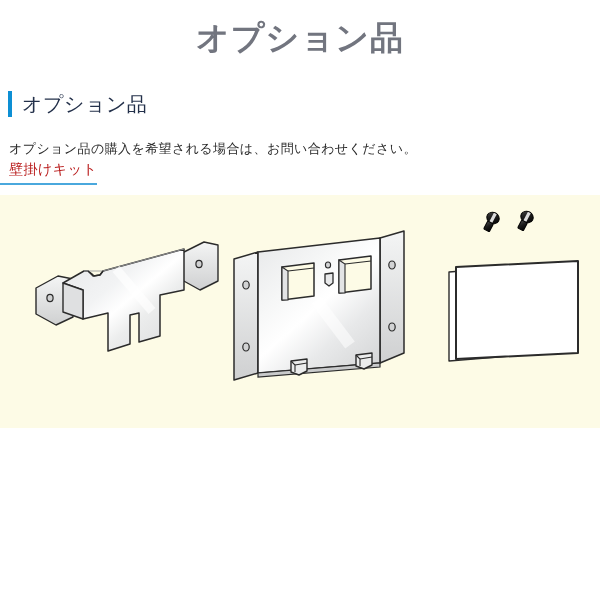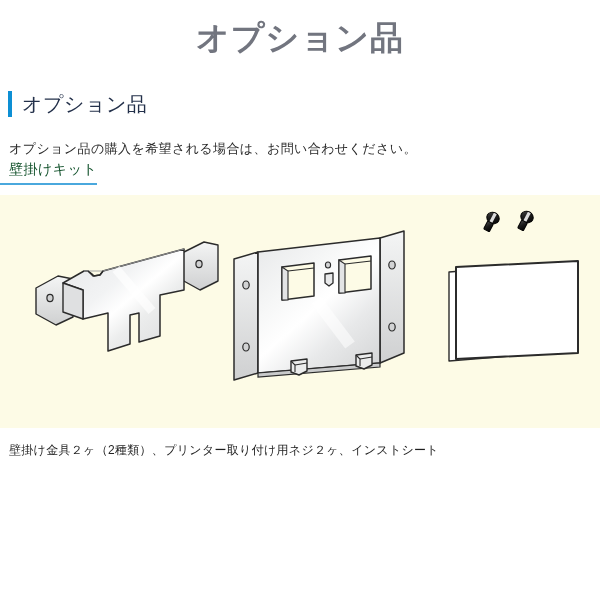--- a/index.html
+++ b/index.html
@@ -63,21 +63,21 @@
     letter-spacing: 0.4px;
     line-height: 1.6;
   }
 
   
   .sub-heading {
     display: inline-block;
     padding-left: 9px;
     margin-left: 0;
     font-size: 14px;
-    color: #14532d;
+    color: #b91c1c;
     letter-spacing: 0.5px;
     padding-bottom: 6px;
     position: relative;
   }
   .sub-heading-underline {
     position: absolute;
     left: 0;
     right: 0;
     bottom: 0;
     height: 2px;
@@ -250,15 +250,14 @@
       <g>
 
         <path d="M449,77 L575,67 L575,156 L449,166 Z" fill="#ffffff" stroke="#2b2b2b" stroke-width="1.4" stroke-linejoin="round"></path>
 
         <path d="M456,72 L578,66 L578,158 L456,164 Z" fill="#ffffff" stroke="#2b2b2b" stroke-width="2" stroke-linejoin="round"></path>
       </g>
 
     </svg>
   </div>
 
-  <div class="figure-caption">壁掛け金具２ヶ（2種類）、プリンター取り付け用ネジ２ヶ、インストシート</div>
 
 </div>
 
 </body></html>

